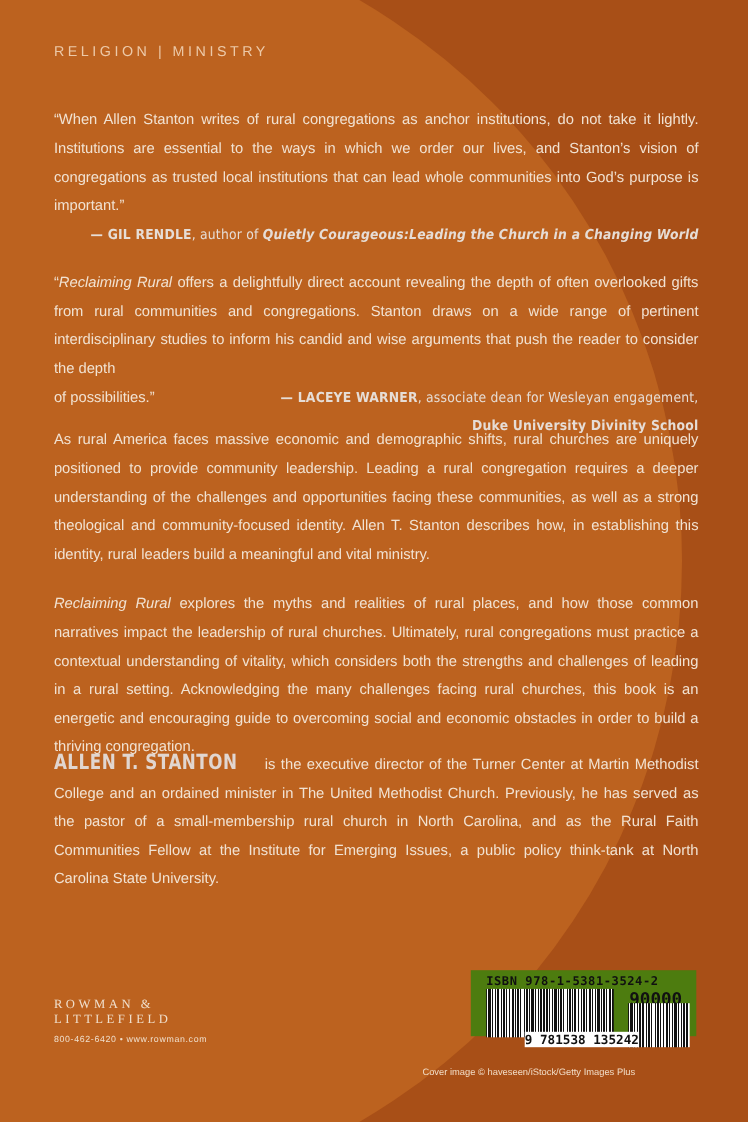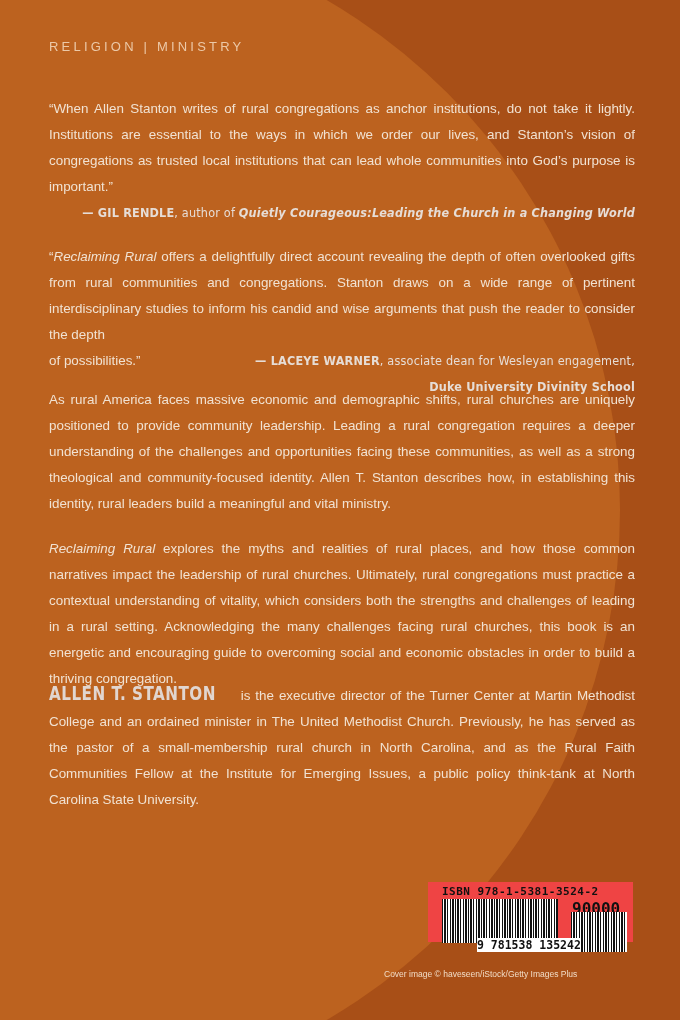--- a/index.html
+++ b/index.html
@@ -37,21 +37,21 @@
     .author-name {
       font-size: 19px; color: #e1d6d0; letter-spacing: 0.6px; font-weight: bold;
       font-family: "DejaVu Sans", sans-serif; transform: scaleX(0.8); display: inline-block;
       transform-origin: left; margin-right: -22px;
     }
     .publisher { position: absolute; left: 49px; top: 906px; color: #f0dfcc; }
     .pub-name { font-family: "Liberation Serif", serif; font-size: 11.5px; letter-spacing: 3.2px; line-height: 14px; }
     .pub-contact { font-size: 8px; letter-spacing: 0.6px; margin-top: 6px; }
     .barcode-box {
       position: absolute; left: 428px; top: 882px; width: 205px; height: 60px;
-      background: #ef4444; color: #111; font-family: "DejaVu Sans Mono", monospace;
+      background: #4d7c0f; color: #111; font-family: "DejaVu Sans Mono", monospace;
     }
     .isbn-text { position: absolute; left: 14px; top: 3px; font-size: 11px; letter-spacing: 0.5px; font-weight: bold; }
     .addon-text { position: absolute; left: 144px; top: 17px; font-size: 16px; font-weight: bold; }
     .bars-main { position: absolute; left: 14px; top: 17px; width: 116px; height: 44px;
       background: repeating-linear-gradient(90deg, #111 0 1px, #fff 1px 2px, #111 2px 4px, #fff 4px 5px, #111 5px 6px, #fff 6px 8px, #111 8px 9px, #fff 9px 10px, #111 10px 12px, #fff 12px 13px);
     }
     .bars-addon { position: absolute; left: 143px; top: 30px; width: 56px; height: 40px;
       background: repeating-linear-gradient(90deg, #111 0 1px, #fff 1px 2px, #111 2px 4px, #fff 4px 5px, #111 5px 6px, #fff 6px 8px);
     }
     .ean-text { position: absolute; left: 3px; top: 56px; font-size: 11.5px; font-weight: bold; background: transparent; margin-left: 46px; }
@@ -81,20 +81,25 @@
       <span>— </span><span>GIL RENDLE</span><span class="lite">, author of </span><i>Quietly Courageous:Leading the Church in a Changing World</i>
     </div>
   </div>
 
   <div class="block para1">As rural America faces massive economic and demographic shifts, rural churches are uniquely positioned to provide community leadership. Leading a rural congregation requires a deeper understanding of the challenges and opportunities facing these communities, as well as a strong theological and community-focused identity. Allen T. Stanton describes how, in establishing this identity, rural leaders build a meaningful and vital ministry.</div>
 
   <div class="block para2"><i>Reclaiming Rural</i><span> explores the myths and realities of rural places, and how those common narratives impact the leadership of rural churches. Ultimately, rural congregations must practice a contextual understanding of vitality, which considers both the strengths and challenges of leading in a rural setting. Acknowledging the many challenges facing rural churches, this book is an energetic and encouraging guide to overcoming social and economic obstacles in order to build a thriving congregation.</span></div>
 
   <div class="block bio" style="text-align:justify;"><span class="author-name">ALLEN T. STANTON</span><span> is the executive director of the Turner Center at Martin Methodist College and an ordained minister in The United Methodist Church. Previously, he has served as the pastor of a small-membership rural church in North Carolina, and as the Rural Faith Communities Fellow at the Institute for Emerging Issues, a public policy think-tank at North Carolina State University.</span></div>
 
+  <div class="publisher">
+    <div class="pub-name">ROWMAN &amp;</div>
+    <div class="pub-name">LITTLEFIELD</div>
+    <div class="pub-contact">800-462-6420 • www.rowman.com</div>
+  </div>
 
   <div class="barcode-box">
     <div class="isbn-text">ISBN 978-1-5381-3524-2</div>
     <div class="bars-main"></div>
     <div class="addon-text">90000</div>
     <div class="bars-addon"></div>
     <div class="ean-text"><span>9 781538 135242</span></div>
   </div>
 
   <div class="credit">Cover image © haveseen/iStock/Getty Images Plus</div>

